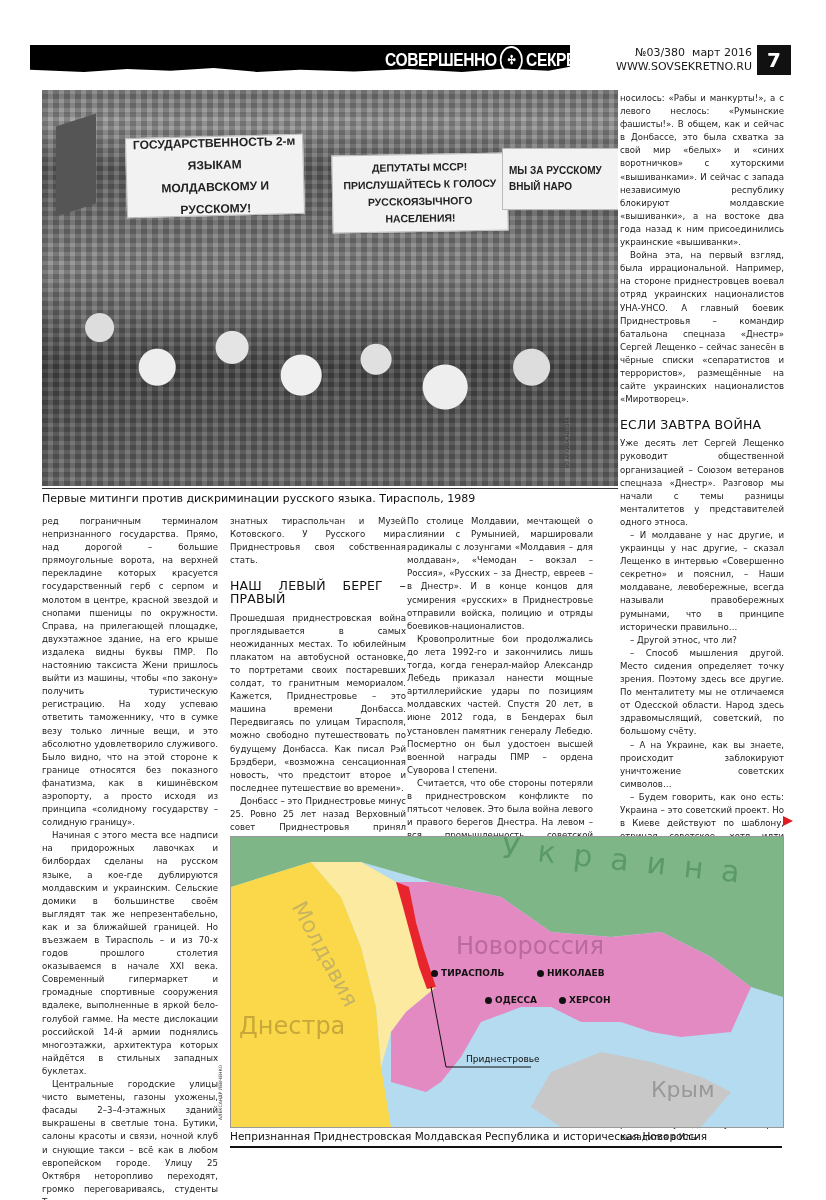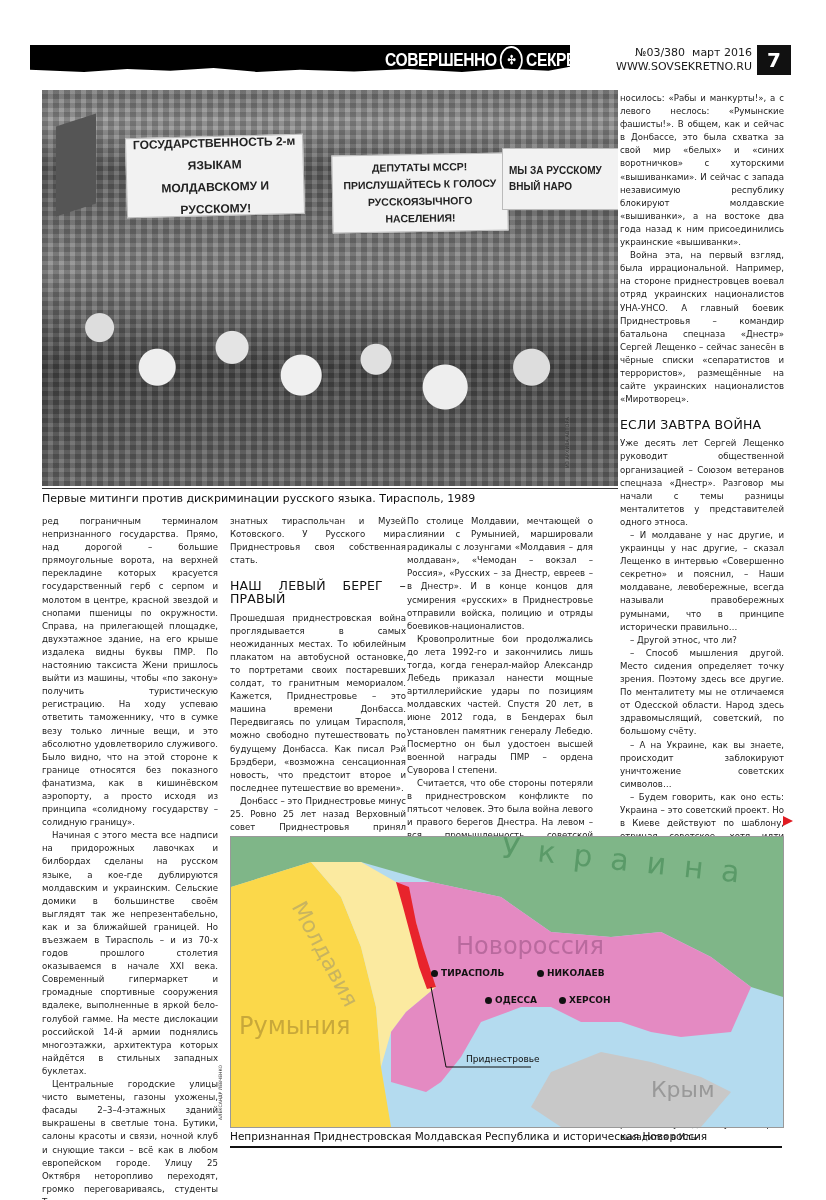--- a/index.html
+++ b/index.html
@@ -142,21 +142,21 @@
     <path d="M0,50 L80,25 L110,60 L130,110 L145,170 L150,230 L160,290 L0,290 Z" fill="#fbd84a"></path>
     <path d="M80,25 L130,25 L165,45 L185,85 L195,125 L205,150 L175,175 L160,195 L150,230 L145,170 L130,110 L110,60 Z" fill="#fbeaa0"></path>
     <path d="M165,45 L200,45 L270,60 L320,95 L380,100 L430,95 L480,120 L520,150 L500,195 L450,200 L420,195 L390,185 L350,185 L320,170 L290,170 L250,185 L230,220 L210,245 L195,255 L160,245 L160,195 L175,175 L205,150 L195,125 L185,85 Z" fill="#e48ac2"></path>
     <path d="M165,45 L178,50 L185,85 L192,110 L200,135 L205,150 L196,152 L188,130 L180,100 L172,70 Z" fill="#e8242c"></path>
     <path d="M320,235 L370,215 L420,225 L470,240 L500,255 L470,290 L330,290 L300,270 Z" fill="#c8c8c8"></path>
     <polyline points="200,150 215,230 300,230" fill="none" stroke="#111" stroke-width="1"></polyline>
   </svg>
   <div class="map-label" style="left:270px;top:6px;font-size:30px;color:#5a9a68;letter-spacing:18px;transform:rotate(6deg);">Украина</div>
   <div class="map-label" style="left:78px;top:60px;font-size:22px;color:#c8b460;transform:rotate(62deg);transform-origin:left top;">Молдавия</div>
   <div class="map-label" style="left:225px;top:95px;font-size:24px;color:#b96a9e;">Новороссия</div>
-  <div class="map-label" style="left:8px;top:175px;font-size:24px;color:#c8a83a;">Румыния</div>
+  <div class="map-label" style="left:8px;top:175px;font-size:24px;color:#c8a83a;">Днестра</div>
   <div class="map-label" style="left:420px;top:240px;font-size:22px;color:#999;">Крым</div>
   <div class="map-label" style="left:235px;top:217px;font-size:9px;color:#111;">Приднестровье</div>
   <div class="city" style="left:200px;top:131px;">
       <span class="dot"></span>
       <span>ТИРАСПОЛЬ</span>
     </div>
   <div class="city" style="left:306px;top:131px;">
       <span class="dot"></span>
       <span>НИКОЛАЕВ</span>
     </div>

